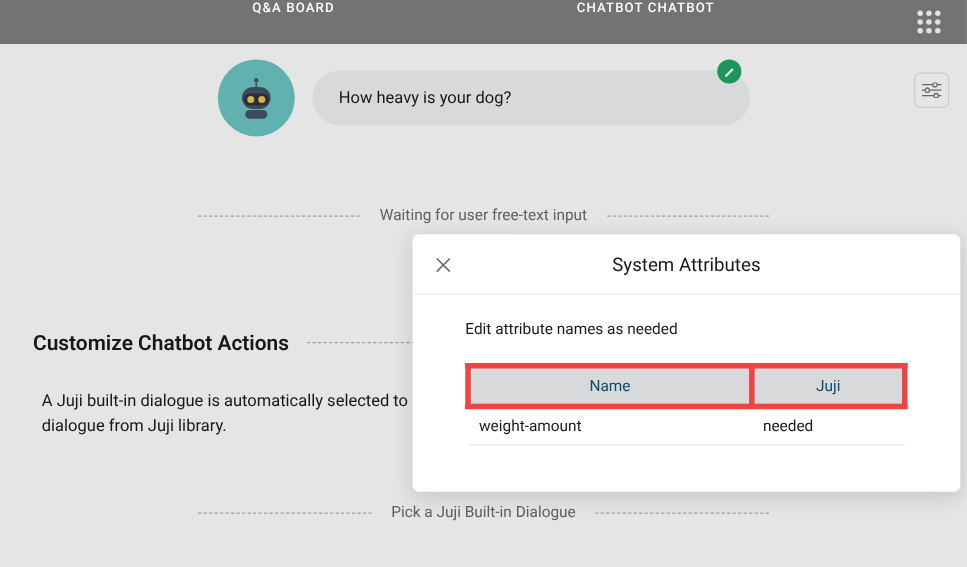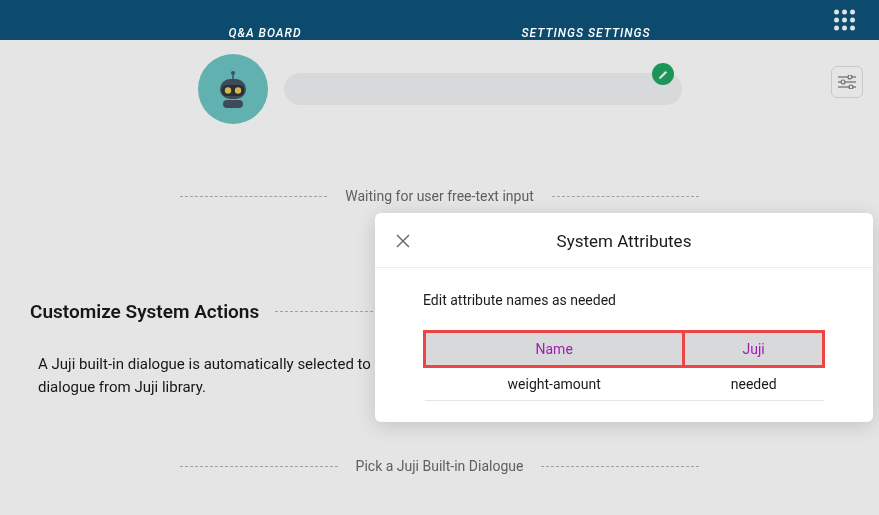--- a/index.html
+++ b/index.html
@@ -9,27 +9,26 @@
     }
     body {
       font-family: -apple-system, BlinkMacSystemFont, "Segoe UI", Roboto, Helvetica, Arial, sans-serif;
       background: #ffffff;
       width: 879px;
       height: 515px;
       overflow: hidden;
       position: relative;
     }
     .header {
-      background: #0c4a6e;
+      background: #737373;
       height: 40px;
       display: flex;
-      align-items: flex-end;
-      justify-content: center;
-      position: relative;
-      font-style: italic;
+      align-items: flex-start;
+      justify-content: center;
+      position: relative;
     }
     .tabs {
       display: flex;
       gap: 220px;
     }
     .tab {
       color: #ffffff;
       font-size: 12px;
       letter-spacing: 1px;
       font-weight: 500;
@@ -178,21 +177,21 @@
     }
     .modal {
       position: absolute;
       top: 213px;
       left: 375px;
       width: 498px;
       background: #ffffff;
       border-radius: 6px;
       box-shadow: 0 4px 20px rgba(0,0,0,0.15);
       z-index: 100;
-      padding-bottom: 21px;
+      padding-bottom: 42px;
     }
     .modal-header {
       position: relative;
       padding: 18px 18px 16px 18px;
       border-bottom: 1px solid #ececec;
       text-align: center;
     }
     .modal-close {
       position: absolute;
       left: 18px;
@@ -219,41 +218,41 @@
       margin-bottom: 22px;
     }
     .attr-table {
       width: 100%;
       border-collapse: collapse;
       font-size: 14px;
     }
     .attr-table th {
       background: #d7d9db;
       font-weight: 400;
-      color: #a21caf;
+      color: #0c4a6e;
       padding: 8px 10px;
-      border: 3px solid #ef4444;
+      border: 5px solid #ef4444;
     }
     .attr-table th:first-child {
       width: 65%;
     }
     .attr-table td {
-      text-align: center;
+      text-align: left;
       padding: 8px 10px;
       border-bottom: 1px solid #e5e5e5;
       color: #1a1a1a;
     }
   </style>
 </head>
 <body>
 
 <div class="header">
   <div class="tabs">
     <div class="tab">Q&amp;A BOARD</div>
-    <div class="tab">SETTINGS SETTINGS</div>
+    <div class="tab">CHATBOT CHATBOT</div>
   </div>
   <div class="apps-icon">
     <span></span>
       <span></span>
       <span></span>
     <span></span>
       <span></span>
       <span></span>
     <span></span>
       <span></span>
@@ -279,36 +278,37 @@
         <circle cx="22" cy="6" r="2" fill="#4a5568"></circle>
         <line x1="22" y1="8" x2="22" y2="12" stroke="#4a5568" stroke-width="1.5"></line>
         <rect x="9" y="12" width="26" height="20" rx="10" fill="#455362"></rect>
         <rect x="10.5" y="18" width="23" height="11" rx="5.5" fill="#2b3642"></rect>
         <circle cx="17" cy="23.5" r="3.2" fill="#f2c84b"></circle>
         <circle cx="27" cy="23.5" r="3.2" fill="#f2c84b"></circle>
         <rect x="12" y="33" width="20" height="8" rx="4" fill="#455362"></rect>
       </svg>
     </div>
     <div class="message-bubble">
+      <span>How heavy is your dog?</span>
       <div class="edit-badge">
         <svg width="11" height="11" viewBox="0 0 11 11">
           <path d="M1.5 8 L7.5 2 L9 3.5 L3 9.5 L1 10 Z" fill="#ffffff"></path>
         </svg>
       </div>
     </div>
   </div>
 
   <div class="divider-line">
     <div class="dashes"></div>
     <div class="label">Waiting for user free-text input</div>
     <div class="dashes"></div>
   </div>
 
   <div class="section-header">
-    <div class="section-title">Customize System Actions</div>
+    <div class="section-title">Customize Chatbot Actions</div>
     <div class="line"></div>
   </div>
 
   <div class="desc">A Juji built-in dialogue is automatically selected to respond to user input. You may pick a different built-in dialogue from Juji library.</div>
 
   <div class="pick-divider">
     <div class="dashes"></div>
     <div class="label">Pick a Juji Built-in Dialogue</div>
     <div class="dashes"></div>
   </div>

